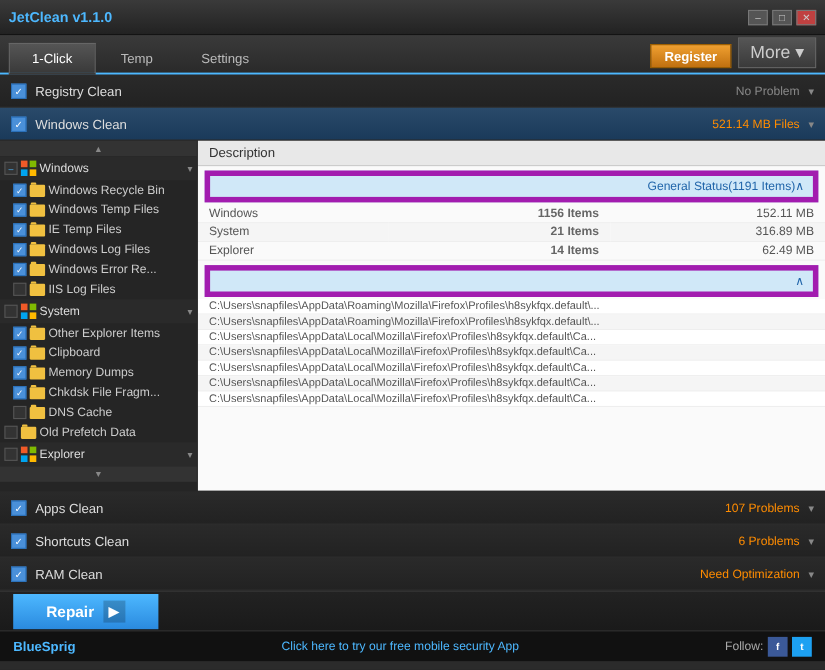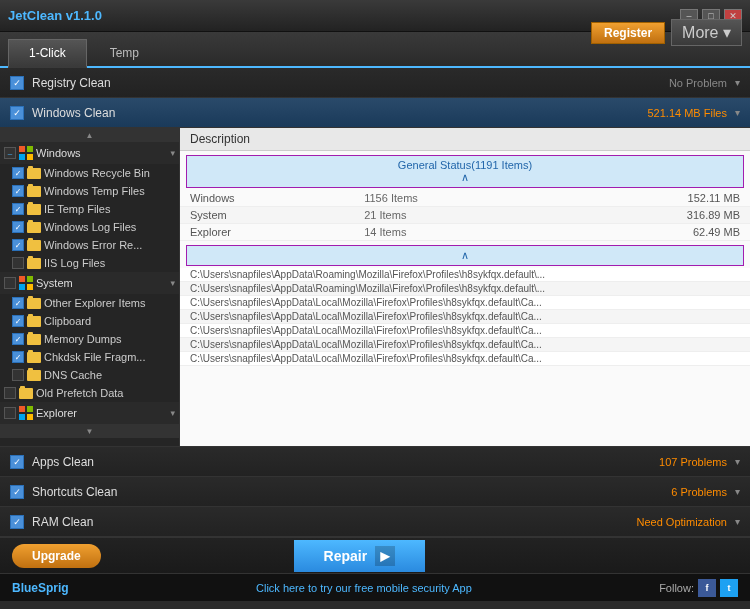--- a/index.html
+++ b/index.html
@@ -67,23 +67,23 @@
     .nav-tab.active {
       background: linear-gradient(to bottom, #555, #3a3a3a);
       color: #fff;
       border-color: #666;
       border-bottom: 2px solid #3a3a3a;
       margin-bottom: -2px;
     }
     .nav-right {
       margin-left: auto;
       display: flex;
-      align-items: center;
+      align-items: flex-end;
       gap: 6px;
-      padding-bottom: 20px;
+      padding-bottom: 4px;
     }
     .register-btn {
       background: linear-gradient(to bottom, #f0a030, #c07010);
       color: #fff;
       border: 1px solid #a06000;
       padding: 3px 12px;
       cursor: pointer;
       font-size: 12px;
       font-weight: bold;
     }
@@ -258,44 +258,43 @@
     .desc-header {
       background: #e8e8e8;
       padding: 4px 10px;
       font-size: 12px;
       font-weight: 500;
       color: #333;
       border-bottom: 1px solid #ccc;
     }
     .desc-section-header {
       background: #d0e8f8;
-      border: 1px solid #a21caf;
+      border: 5px solid #a21caf;
       padding: 3px 8px;
       margin: 4px 6px 2px;
       font-size: 11px;
       color: #2266aa;
       display: flex;
-      justify-content: space-between;
-      align-items: center;
-      flex-direction: column;
+      justify-content: flex-end;
+      align-items: center;
     }
     .desc-table {
       width: 100%;
       border-collapse: collapse;
       margin: 0 0 4px 0;
     }
     .desc-table td {
       padding: 2px 10px;
       font-size: 11px;
       color: #333;
       border-bottom: 1px solid #eee;
     }
     .desc-table tr:nth-child(even) td { background: #f5f5f5; }
     .desc-table td:first-child { color: #555; }
-    .desc-table td:nth-child(2) { text-align: left; color: #666; }
+    .desc-table td:nth-child(2) { text-align: right; color: #666; font-weight: bold; }
     .desc-table td:nth-child(3) { text-align: right; color: #555; }
     .file-path {
       font-size: 10px;
       color: #555;
       padding: 1px 10px;
       border-bottom: 1px solid #eee;
       white-space: nowrap;
       overflow: hidden;
       text-overflow: ellipsis;
       background: #fff;
@@ -402,20 +401,21 @@
   <div class="title-bar-controls">
     <div class="title-btn">–</div>
     <div class="title-btn">□</div>
     <div class="title-btn" style="background:#c04040;">✕</div>
   </div>
 </div>
 
 <div class="nav-bar">
   <div class="nav-tab active">1-Click</div>
   <div class="nav-tab">Temp</div>
+  <div class="nav-tab">Settings</div>
   <div class="nav-right">
     <button class="register-btn">Register</button>
     <button class="more-btn">More ▾</button>
   </div>
 </div>
 
 <div class="main-content">
 
   <div class="section-row registry">
     <div class="section-check">✓</div>
@@ -608,21 +608,20 @@
     <div class="section-row ram">
       <div class="section-check">✓</div>
       <span class="section-label">RAM Clean</span>
       <span class="section-status status-orange">Need Optimization</span>
       <span class="expand-arrow">▾</span>
     </div>
   </div>
 </div>
 
 <div class="footer">
-  <button class="upgrade-btn">Upgrade</button>
   <button class="repair-btn">
     <span>Repair</span>
     <span class="repair-arrow">▶</span>
   </button>
   <div style="width:120px"></div>
 </div>
 
 <div class="bottom-bar">
   <span class="bluespring-logo">BlueSprig</span>
   <span class="bottom-link">Click here to try our free mobile security App</span>

